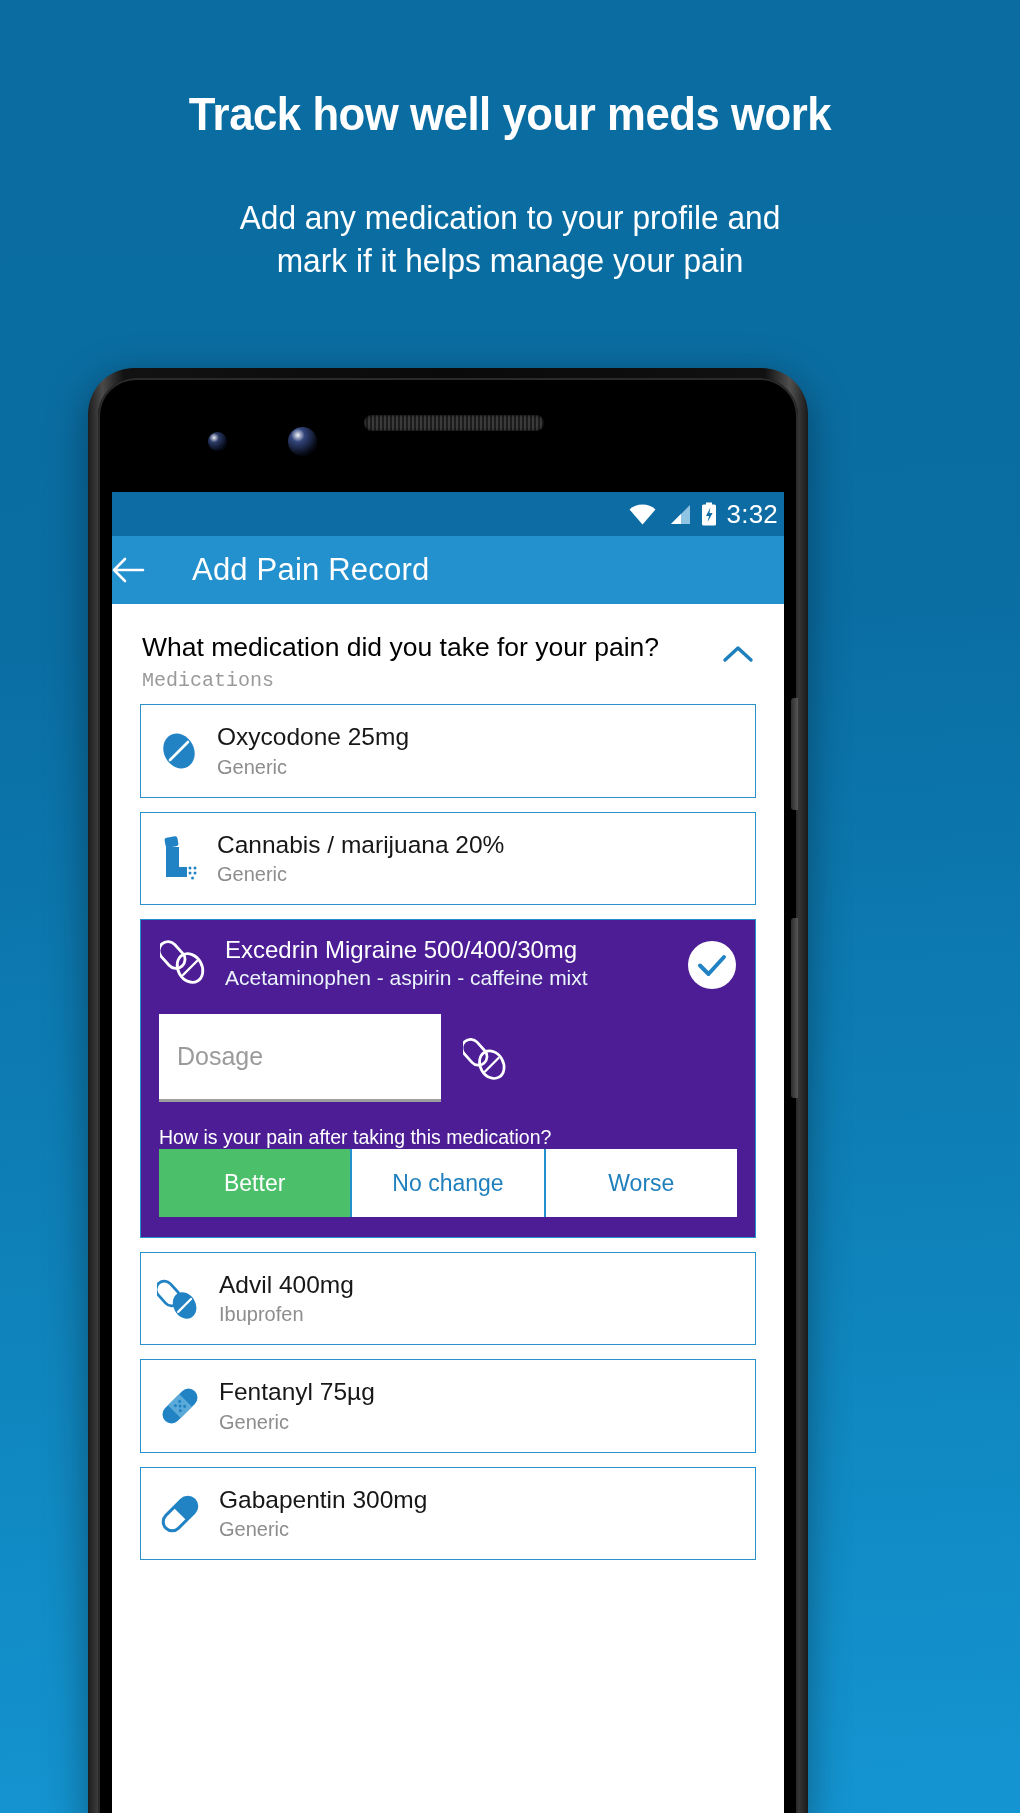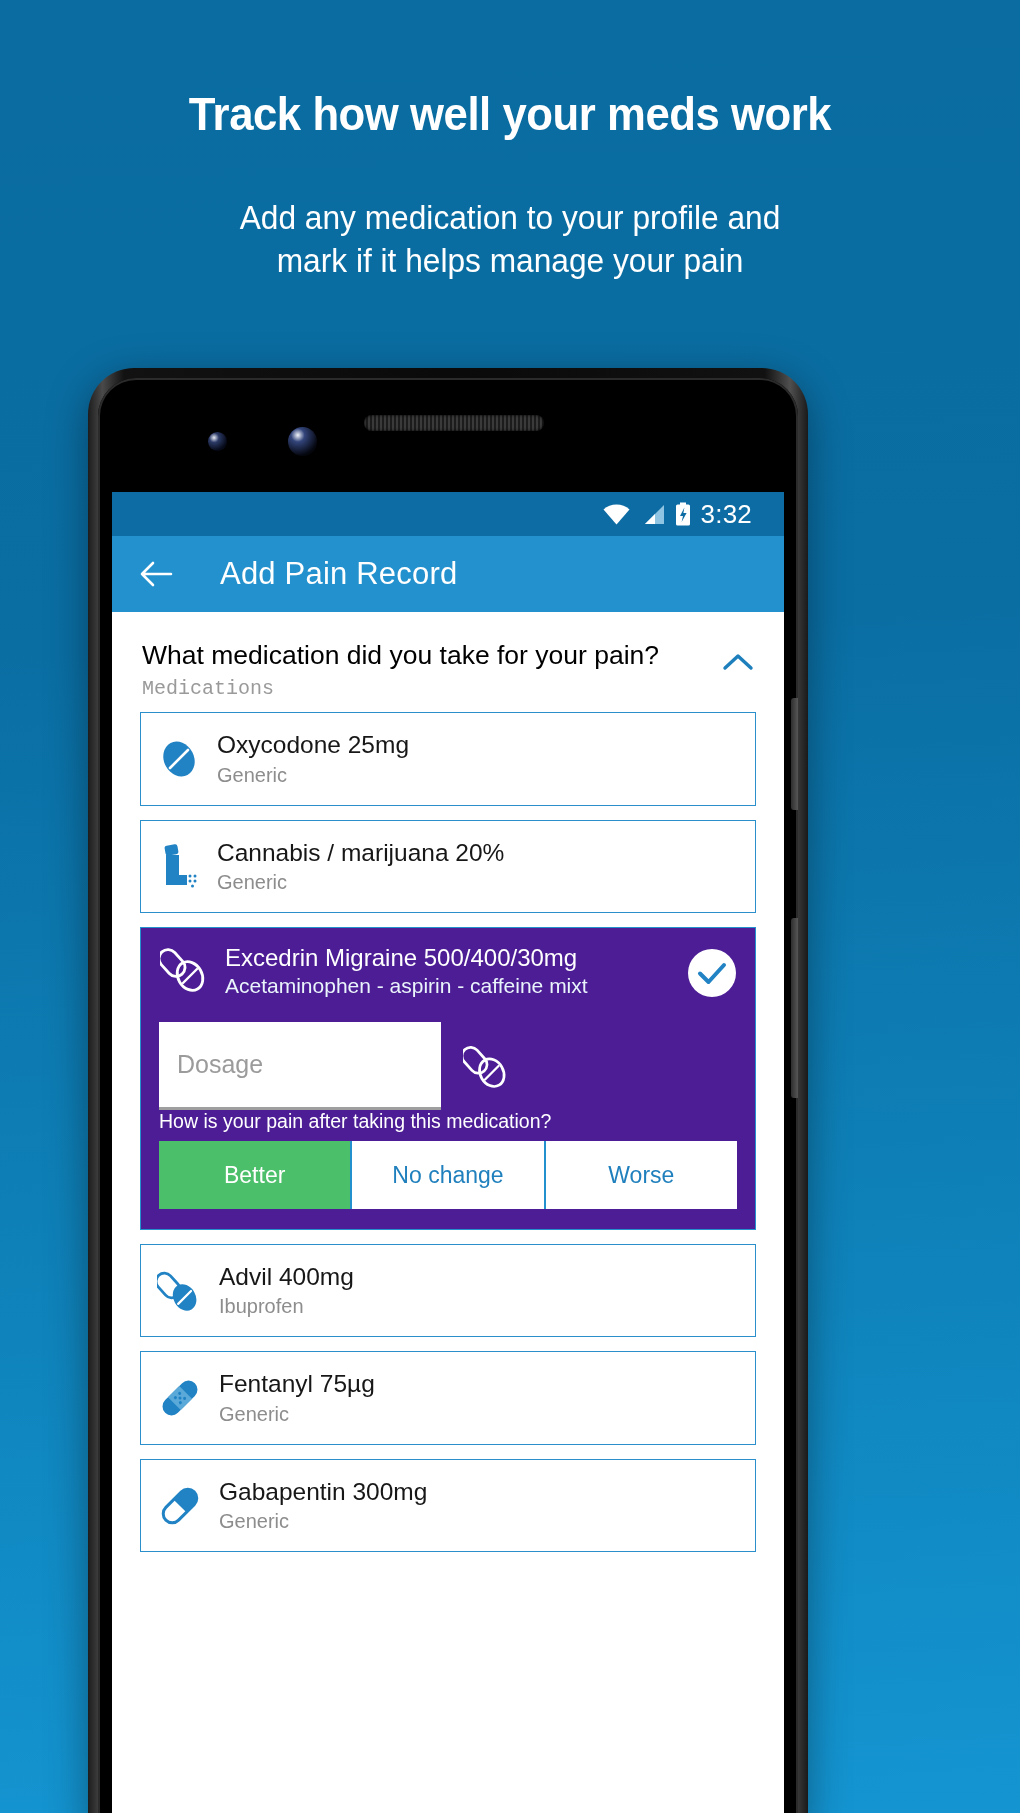--- a/index.html
+++ b/index.html
@@ -67,26 +67,26 @@
     position:absolute;
     left: 14px; top: 114px;
     width: 672px;
     height: 1332px;
     background:#ffffff;
     overflow:hidden;
   }
   .statusbar {
     height: 44px; background:#0d6ca3;
     display:flex; align-items:center; justify-content:flex-end;
-    padding-right: 32px; gap: 10px;
+    padding-right: 6px; gap: 10px;
   }
   .sb-time { color:#fff; font-size:26px; letter-spacing:.2px; }
   .appbar {
-    height: 76px; background:#2291ce;
-    display:flex; align-items:center; padding-left: 28px; gap: 46px;
+    height: 68px; background:#2291ce;
+    display:flex; align-items:center; gap: 46px;
   }
   .appbar-title { color:#fff; font-size:31px; font-weight:400; letter-spacing:.2px; }
 
   .section-head { padding: 28px 30px 0 30px; position:relative; }
   .section-q { font-size: 26.5px; color:#000000; line-height:1.18; }
   .section-sub { font-size: 20px; color:#9a9a9a; margin-top: 6px; font-family: Liberation Mono, monospace; }
   .chev { position:absolute; right: 30px; top: 40px; }
 
   .list { padding: 12px 28px 0 28px; }
   .med-card {
@@ -114,22 +114,22 @@
 
   .dosage-row { display:flex; align-items:center; gap: 22px; margin-top: 24px; }
   .dosage-input {
     width: 282px; height: 88px; background:#fff;
     border:none; border-bottom: 3px solid #9e9e9e;
     font-size: 25px; color:#3b3b3b; padding: 4px 18px;
     font-family:"Liberation Sans", sans-serif;
   }
   .dosage-input::placeholder { color:#9b9b9b; }
 
-  .pain-q { color:#fff; font-size: 19.5px; }
-  .seg { display:flex; margin-top: 8px; height: 68px; }
+  .pain-q { color:#fff; font-size: 19.5px; margin-top: 24px; }
+  .seg { display:flex; height: 68px; }
   .seg-btn {
     flex:1; display:flex; align-items:center; justify-content:center;
     background:#fff; color:#2080bd; font-size: 23px;
     border-right: 2px solid #2291ce;
   }
   .seg-btn:last-child { border-right:none; }
   .seg-btn.active { background:#4cbf6a; color:#fff; }
 
   .icon { flex:0 0 auto; display:flex; align-items:center; justify-content:center; }
 </style>

